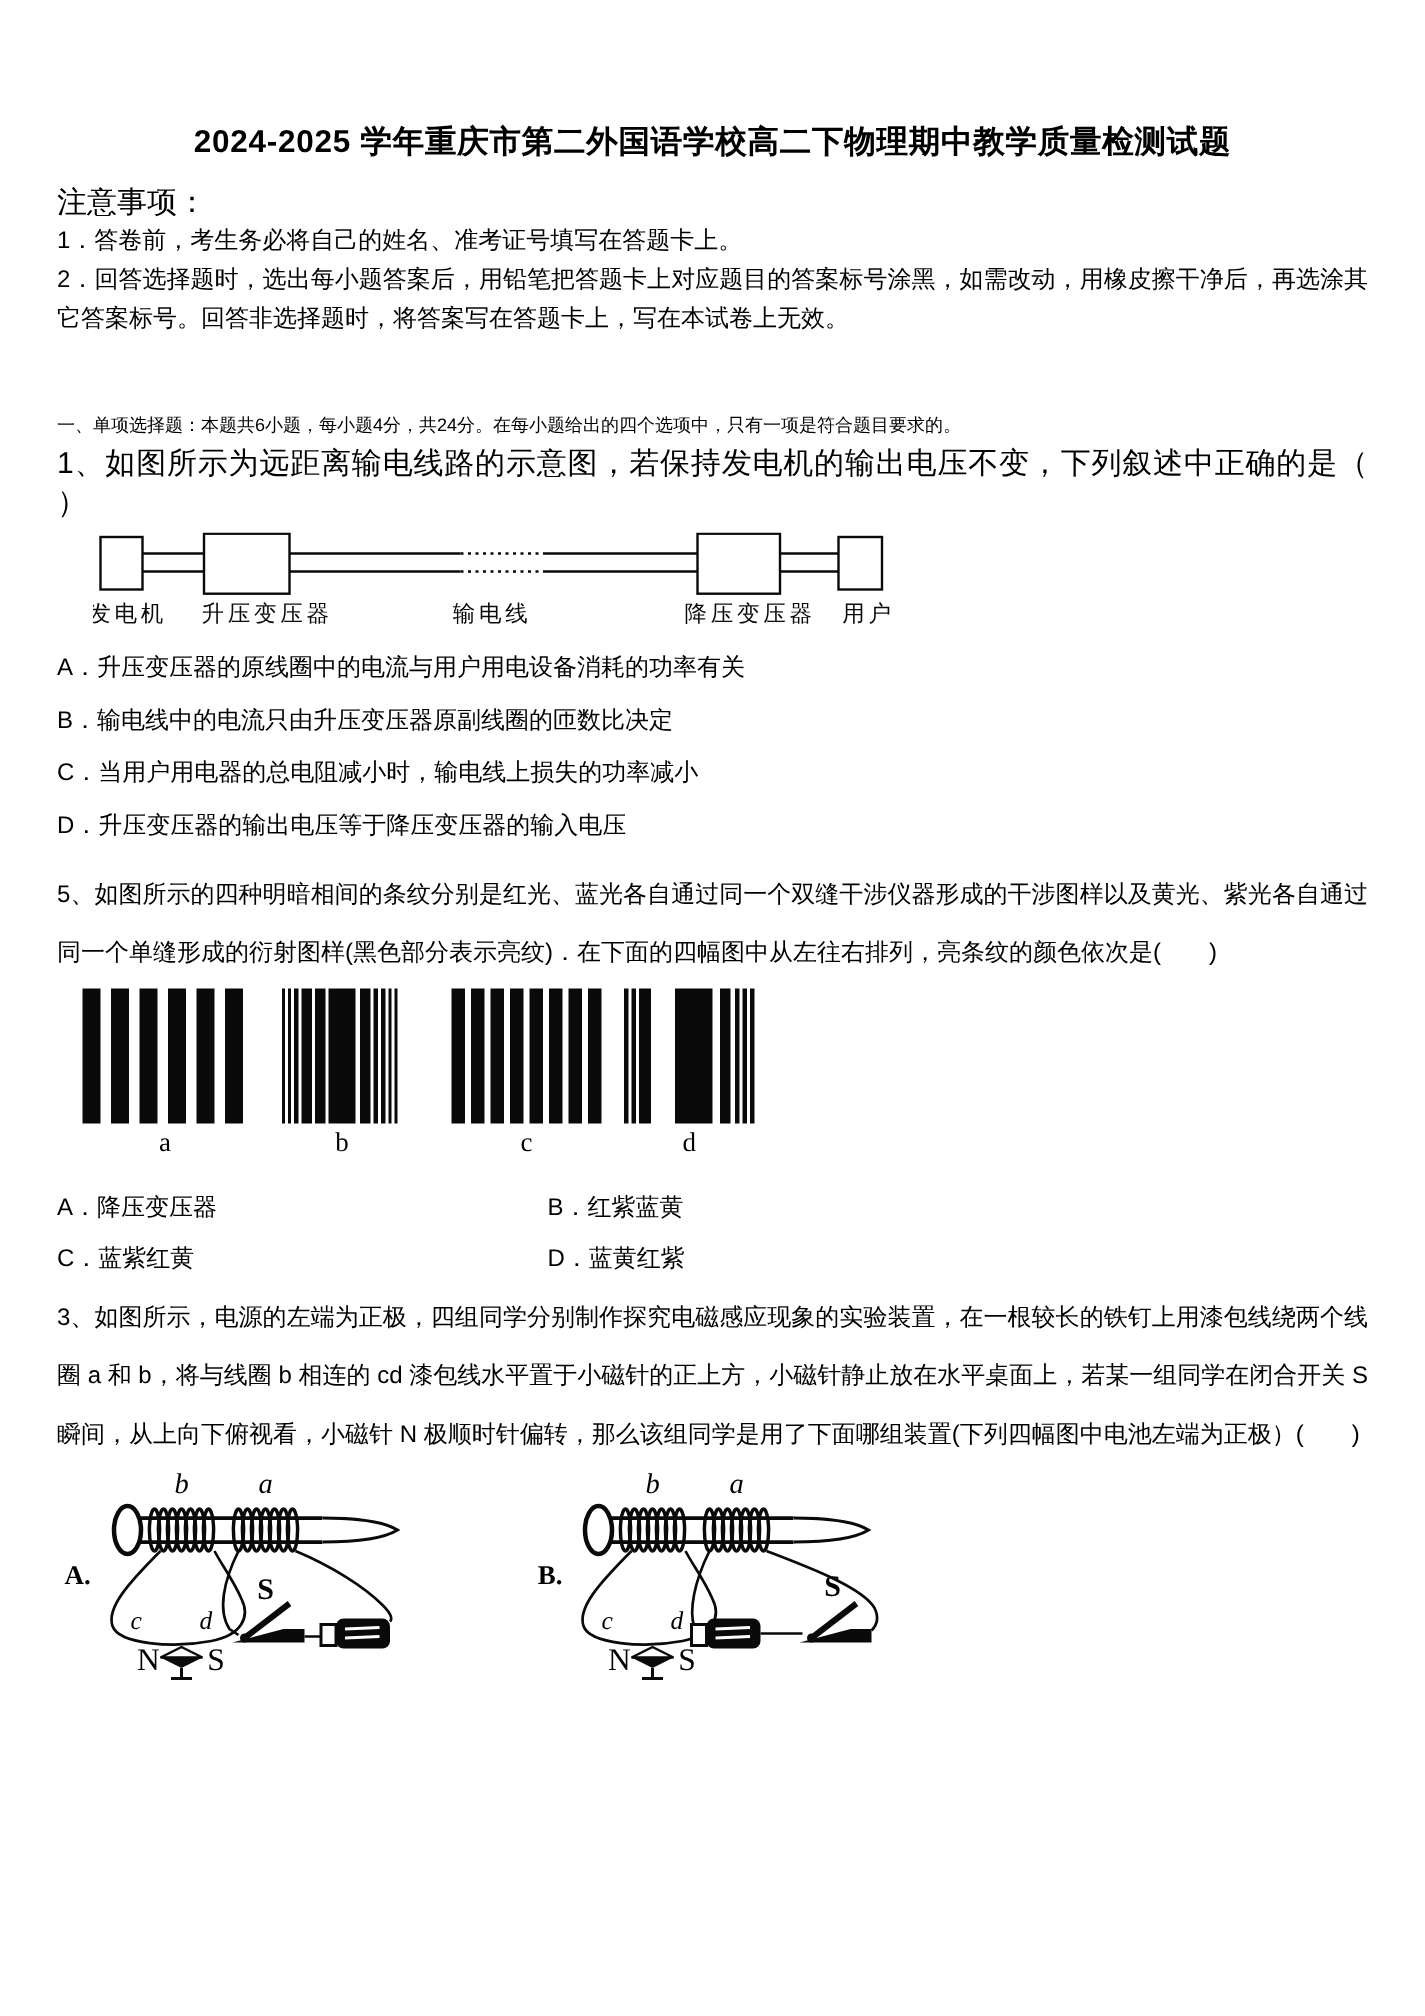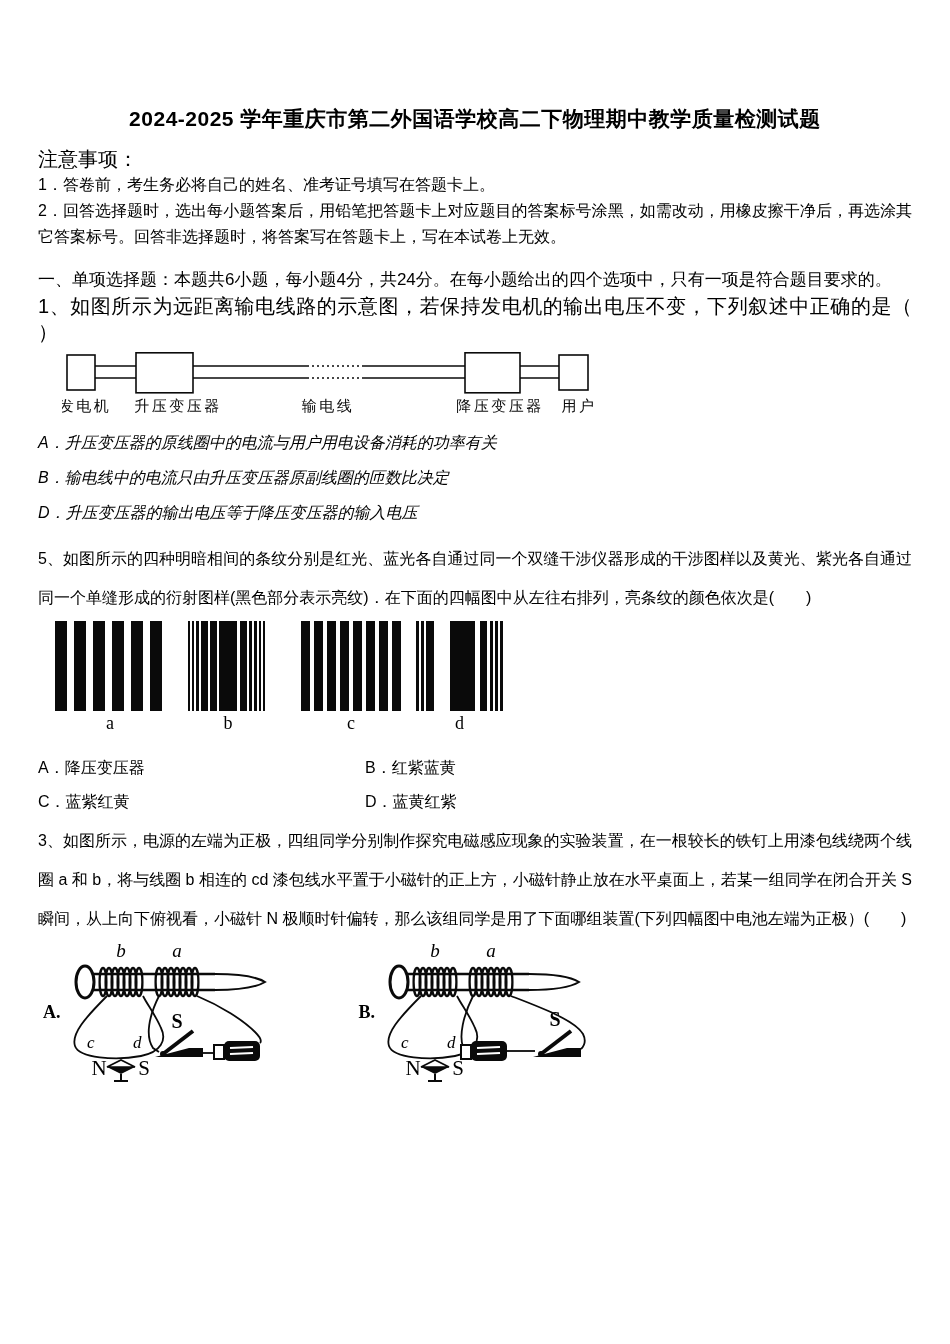--- a/index.html
+++ b/index.html
@@ -3,37 +3,37 @@
 <meta charset="utf-8">
 <style>
   html,body{margin:0;padding:0;}
   body{
     width:950px;height:1344px;background:#ffffff;color:#000;
     font-family:"Liberation Sans",sans-serif;
     -webkit-font-smoothing:antialiased;overflow:hidden;
   }
   .page{padding:0 38px;box-sizing:border-box;}
   .title{
-    padding-top:104px;margin:0;text-align:center;
+    padding-top:80px;margin:0;text-align:center;
     font-size:21px;font-weight:bold;letter-spacing:.5px;line-height:30px;
   }
   .notice-heading{margin-top:12px;font-size:20px;line-height:26px;}
   .notice-item{font-size:16px;line-height:26px;text-align:justify;}
-  .section-heading{margin-top:17px;font-size:17px;line-height:26px;text-align:justify;}
+  .section-heading{margin-top:44px;font-size:12px;line-height:26px;text-align:justify;}
   .stem{font-size:20px;line-height:26px;text-align:justify;}
   .stem-wide{font-size:16px;line-height:39px;text-align:justify;}
   .q2-block{margin-top:3px;}
   .q3-block{margin-top:2px;}
 
   
   .q1-figure{margin:7px 0 0 24px;height:66px;}
 
   
   .q1-options{margin-top:16px;}
-  .q1-options .option{font-size:16px;line-height:18px;margin-bottom:17px;font-style:italic;}
+  .q1-options .option{font-size:16px;line-height:18px;margin-bottom:17px;}
 
   
   .fringe-figure{display:flex;align-items:flex-start;margin-top:4px;height:120px;}
   .fringe-panel{display:flex;flex-direction:column;align-items:center;}
   .fringe-panel:nth-child(1){margin-left:17px;}
   .fringe-panel:nth-child(2){margin-left:23px;}
   .fringe-panel:nth-child(3){margin-left:33px;}
   .fringe-panel:nth-child(4){margin-left:15px;}
   .fringe-strip{position:relative;height:90px;}
   .fringe-bar{position:absolute;top:0;bottom:0;background:#0a0a0a;}
@@ -94,20 +94,21 @@
         <text x="266" y="59">输电线</text>
         <text x="438" y="59">降压变压器</text>
         <text x="517" y="59">用户</text>
       </g>
     </svg>
   </div>
 
   <div class="q1-options">
     <div class="option">A．升压变压器的原线圈中的电流与用户用电设备消耗的功率有关</div>
     <div class="option">B．输电线中的电流只由升压变压器原副线圈的匝数比决定</div>
+    <div class="option">C．当用户用电器的总电阻减小时，输电线上损失的功率减小</div>
     <div class="option">D．升压变压器的输出电压等于降压变压器的输入电压</div>
   </div>
 
   <div class="stem-wide q2-block">5、如图所示的四种明暗相间的条纹分别是红光、蓝光各自通过同一个双缝干涉仪器形成的干涉图样以及黄光、紫光各自通过同一个单缝形成的衍射图样(黑色部分表示亮纹)．在下面的四幅图中从左往右排列，亮条纹的颜色依次是(　　)</div>
 
   <div class="fringe-figure">
       <div class="fringe-panel">
         <div class="fringe-strip" style="width: 110px;">
           <div class="fringe-bar" style="left: 0px; width: 12px;"></div>
           <div class="fringe-bar" style="left: 19px; width: 12px;"></div>

